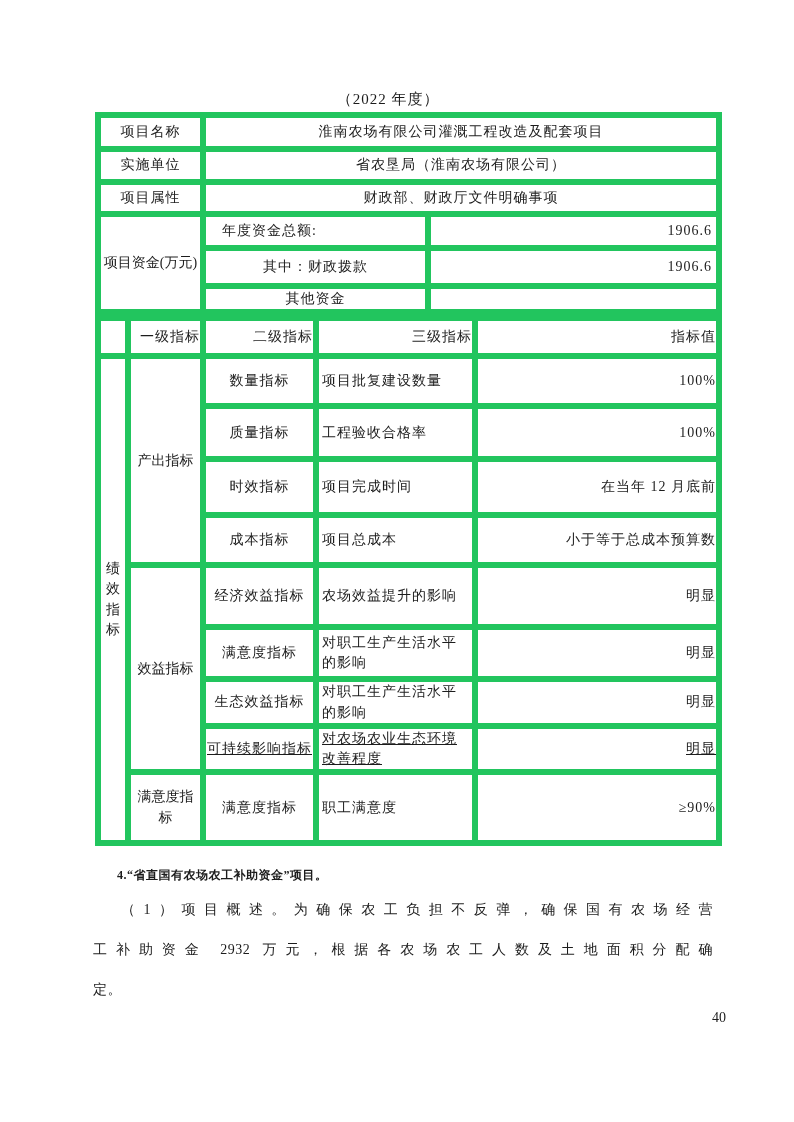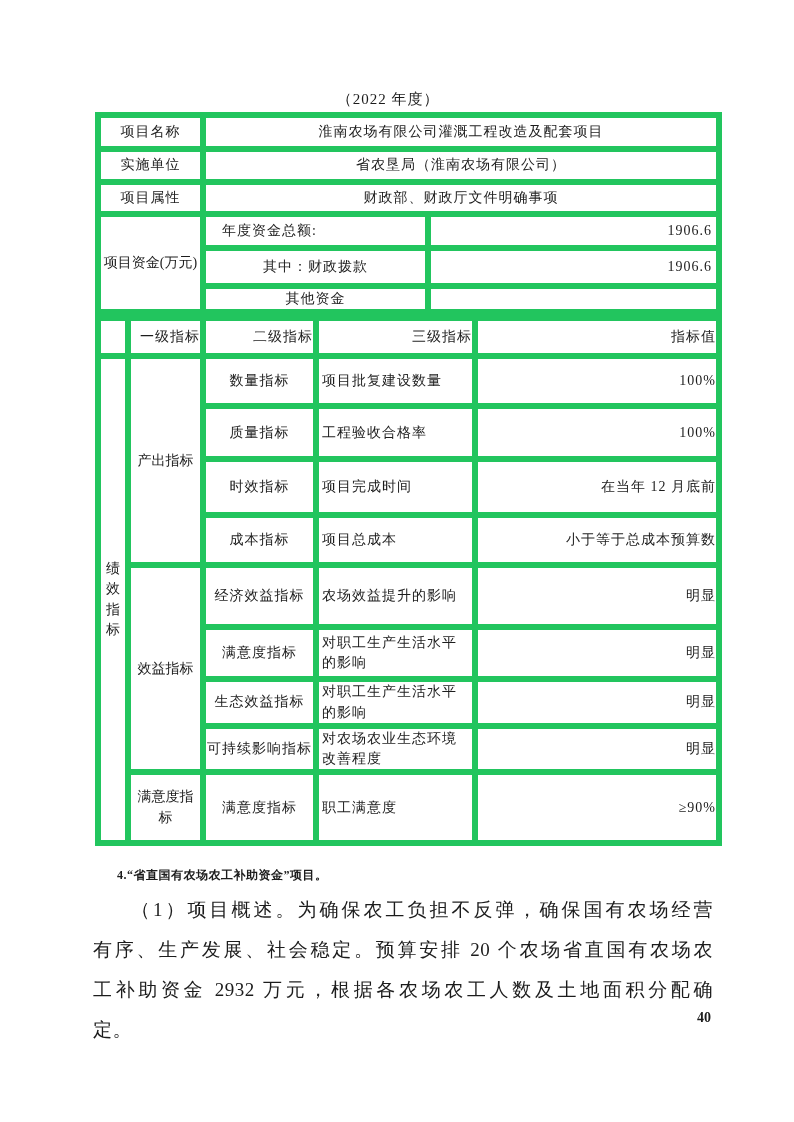--- a/index.html
+++ b/index.html
@@ -51,51 +51,50 @@
   .cell-amount { text-align: right; padding-right: 4px; }
   
   .r-head { height: 38px; }
   .r-i1 { height: 50px; }
   .r-i2 { height: 53px; }
   .r-i3 { height: 56px; }
   .r-i4 { height: 50px; }
   .r-i5 { height: 62px; }
   .r-i6 { height: 52px; }
   .r-i7 { height: 45px; }
-  .r-i8 { height: 45px; }
+  .r-i8 { height: 45px; text-decoration: underline; }
   .r-i9 { height: 60px; }
   .cell-head { text-align: right; }
   .cell-group { text-align: center; letter-spacing: 0; padding: 8px 1px; }
   .cell-l1 { text-align: center; letter-spacing: 0; padding: 12px 2px; }
   .cell-l2 { text-align: center; }
   .cell-l3 { text-align: left; padding-left: 3px; padding-right: 2px; }
   .cell-val { text-align: right; padding-left: 3px; }
   
   .body-block { margin-left: 93px; width: 620px; margin-top: 14px; }
   .body-heading {
     font-weight: bold;
     font-size: 12px;
     letter-spacing: 0.5px;
     text-indent: 2em;
     line-height: 30px;
   }
   .para-line {
-    font-size: 19px;
+    font-size: 14px;
     line-height: 40px;
     letter-spacing: 0.5px;
     text-align: justify;
   }
   .para-line.jfill { text-align-last: justify; }
   .para-line.first { text-indent: 2em; }
   .page-number {
     position: absolute;
     top: 1010px;
-    right: 65px;
+    right: 50px;
     font-size: 14px;
-    font-weight: bold;
   }
 </style>
 </head>
 <body>
 
 <div class="page">
 
   <div class="doc-title">（2022 年度）</div>
 
   <table>
@@ -197,20 +196,19 @@
       <td class="cell-l2">满意度指标</td>
       <td class="cell-l3">职工满意度</td>
       <td class="cell-val">≥90%</td>
     </tr>
   </tbody>
     </table>
 
   <div class="body-block">
     <div class="body-heading">4.“省直国有农场农工补助资金”项目。</div>
     <div class="para-line first jfill">（1）项目概述。为确保农工负担不反弹，确保国有农场经营</div>
-    <div class="para-line jfill">有序、生产发展、社会稳定。预算安排 20 个农场省直国有农场农</div>
     <div class="para-line jfill">工补助资金 2932 万元，根据各农场农工人数及土地面积分配确</div>
     <div class="para-line">定。</div>
   </div>
 
   <div class="page-number">40</div>
 
 </div>
 
 </body></html>

